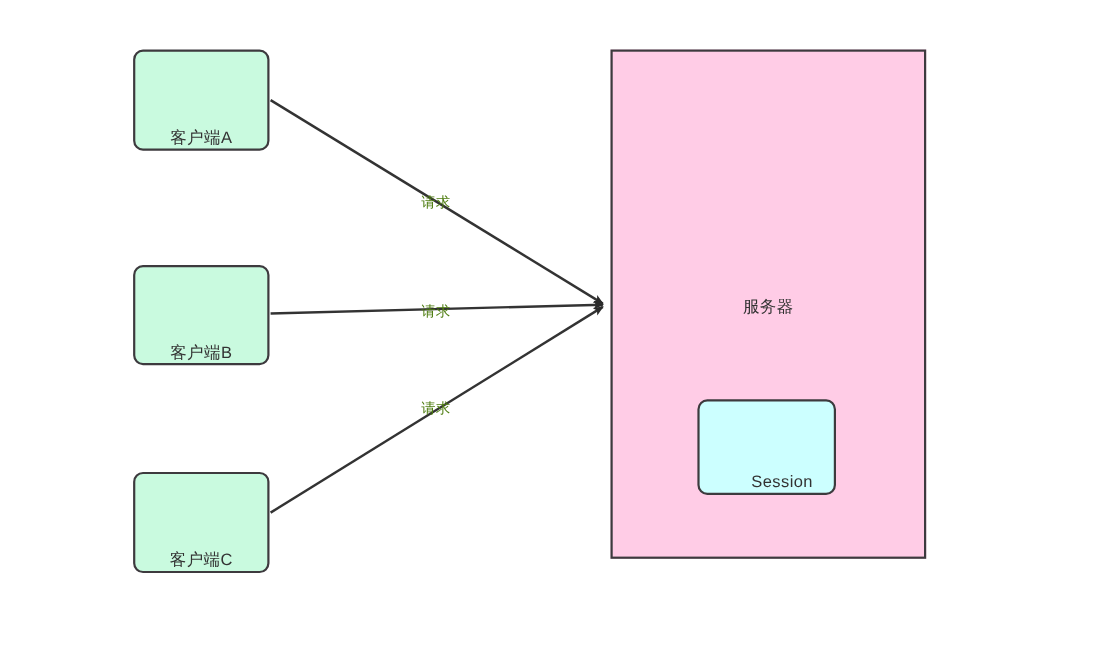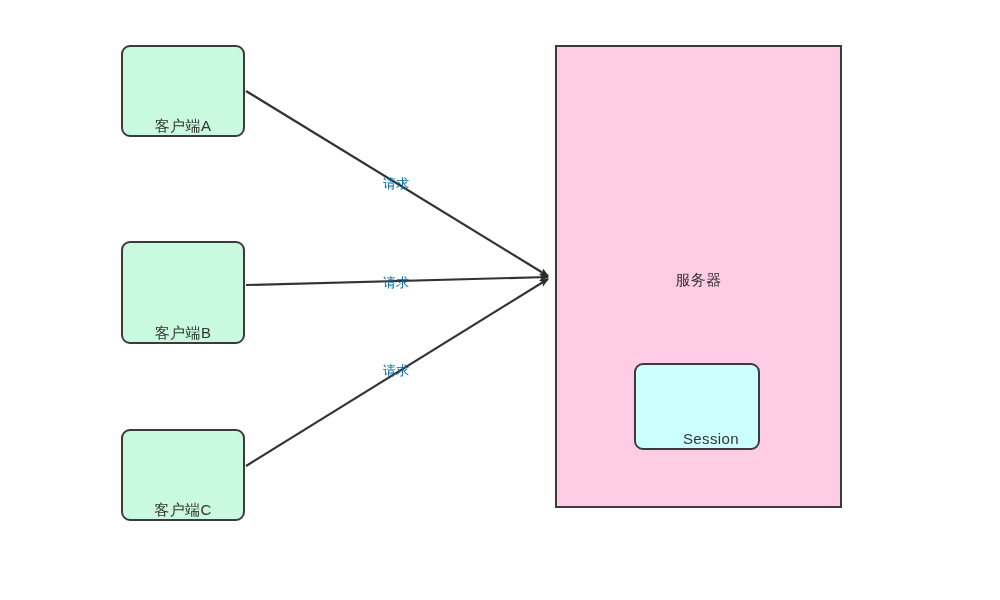--- a/index.html
+++ b/index.html
@@ -58,21 +58,21 @@
     letter-spacing: 0.4px;
   }
   .session-node {
     background: #ccffff;
     border-radius: 9px;
     padding-left: 28px;
   }
   .edge-label {
     position: absolute;
     font-size: 13px;
-    color: #0369a1;
+    color: #4d7c0f;
     background: transparent;
     white-space: nowrap;
     letter-spacing: 0.3px;
   }
 </style>
 </head>
 <body>
 
 <div id="diagram-canvas">
 
@@ -87,21 +87,21 @@
 
     <line x1="246" y1="285" x2="548" y2="277" stroke="#333333" stroke-width="2.2" marker-end="url(#arrow-head)"></line>
 
     <line x1="246" y1="466" x2="548" y2="279" stroke="#333333" stroke-width="2.2" marker-end="url(#arrow-head)"></line>
   </svg>
 
   <div class="node client-node" style="left:121px; top:45px; width:124px; height:92px;">
     <span>客户端A</span>
   </div>
 
-  <div class="node client-node" style="left:121px; top:241px; width:124px; height:103px;">
+  <div class="node client-node" style="left:121px; top:241px; width:124px; height:91px;">
     <span>客户端B</span>
   </div>
 
   <div class="node server-node" style="left:555px; top:45px; width:287px; height:463px;">
     <div class="server-label" style="top:224px;">服务器</div>
   </div>
 
   <div class="node client-node" style="left:121px; top:429px; width:124px; height:92px;">
     <span>客户端C</span>
   </div>

